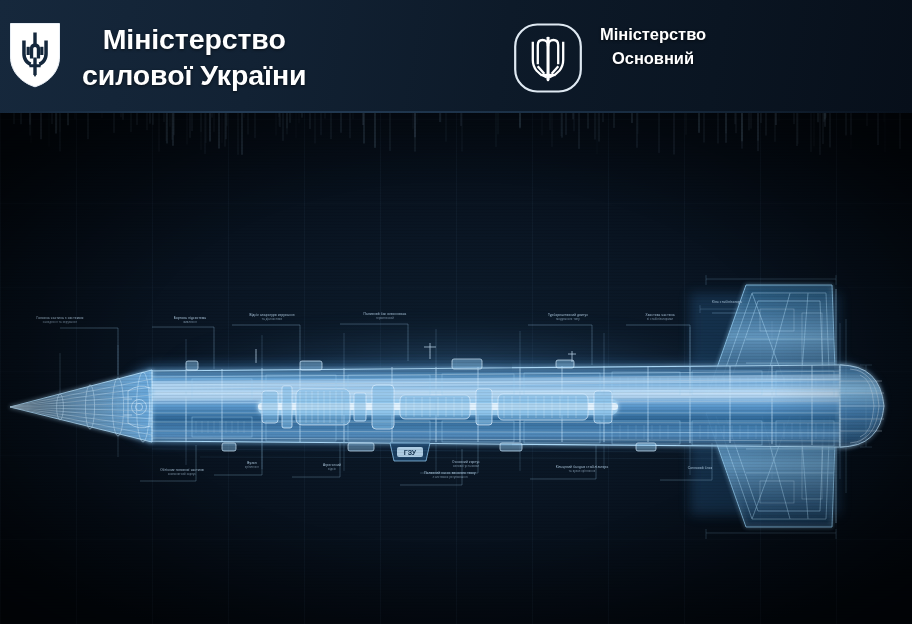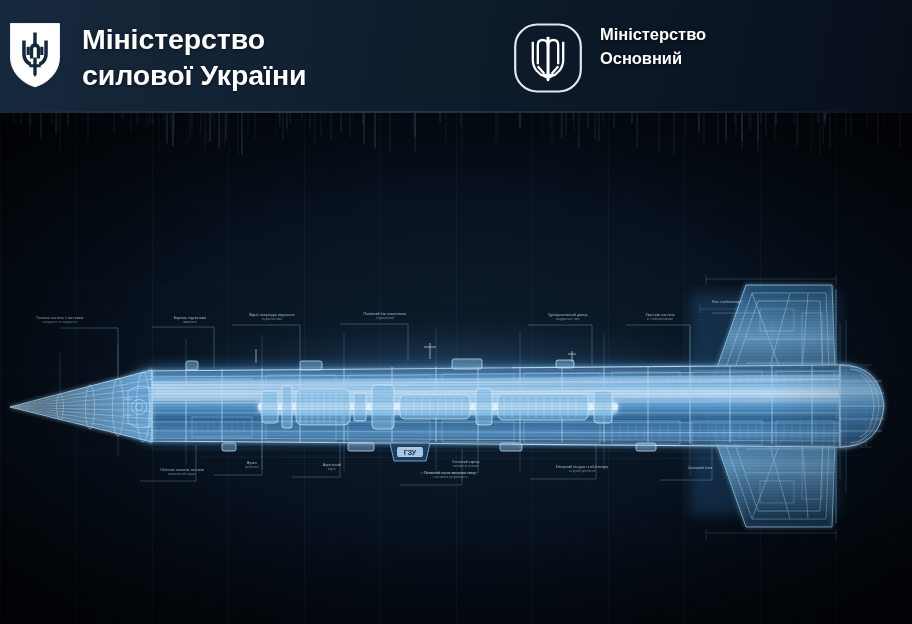--- a/index.html
+++ b/index.html
@@ -36,20 +36,21 @@
     position: absolute;
     left: 0; right: 0; bottom: 0;
     height: 2px;
     background: linear-gradient(90deg, rgba(40,70,100,0) 0%, rgba(70,110,150,.35) 25%, rgba(60,100,140,.28) 70%, rgba(30,55,85,0) 100%);
   }
 
   .logo-block {
     position: absolute;
     display: flex;
     align-items: flex-start;
+    text-align: center;
   }
   .logo-mod { left: 8px; top: 21px; }
   .logo-mdt { left: 512px; top: 18px; }
 
   
   .shield-wrap {
     width: 54px; height: 68px;
     position: relative;
     flex: 0 0 auto;
   }

